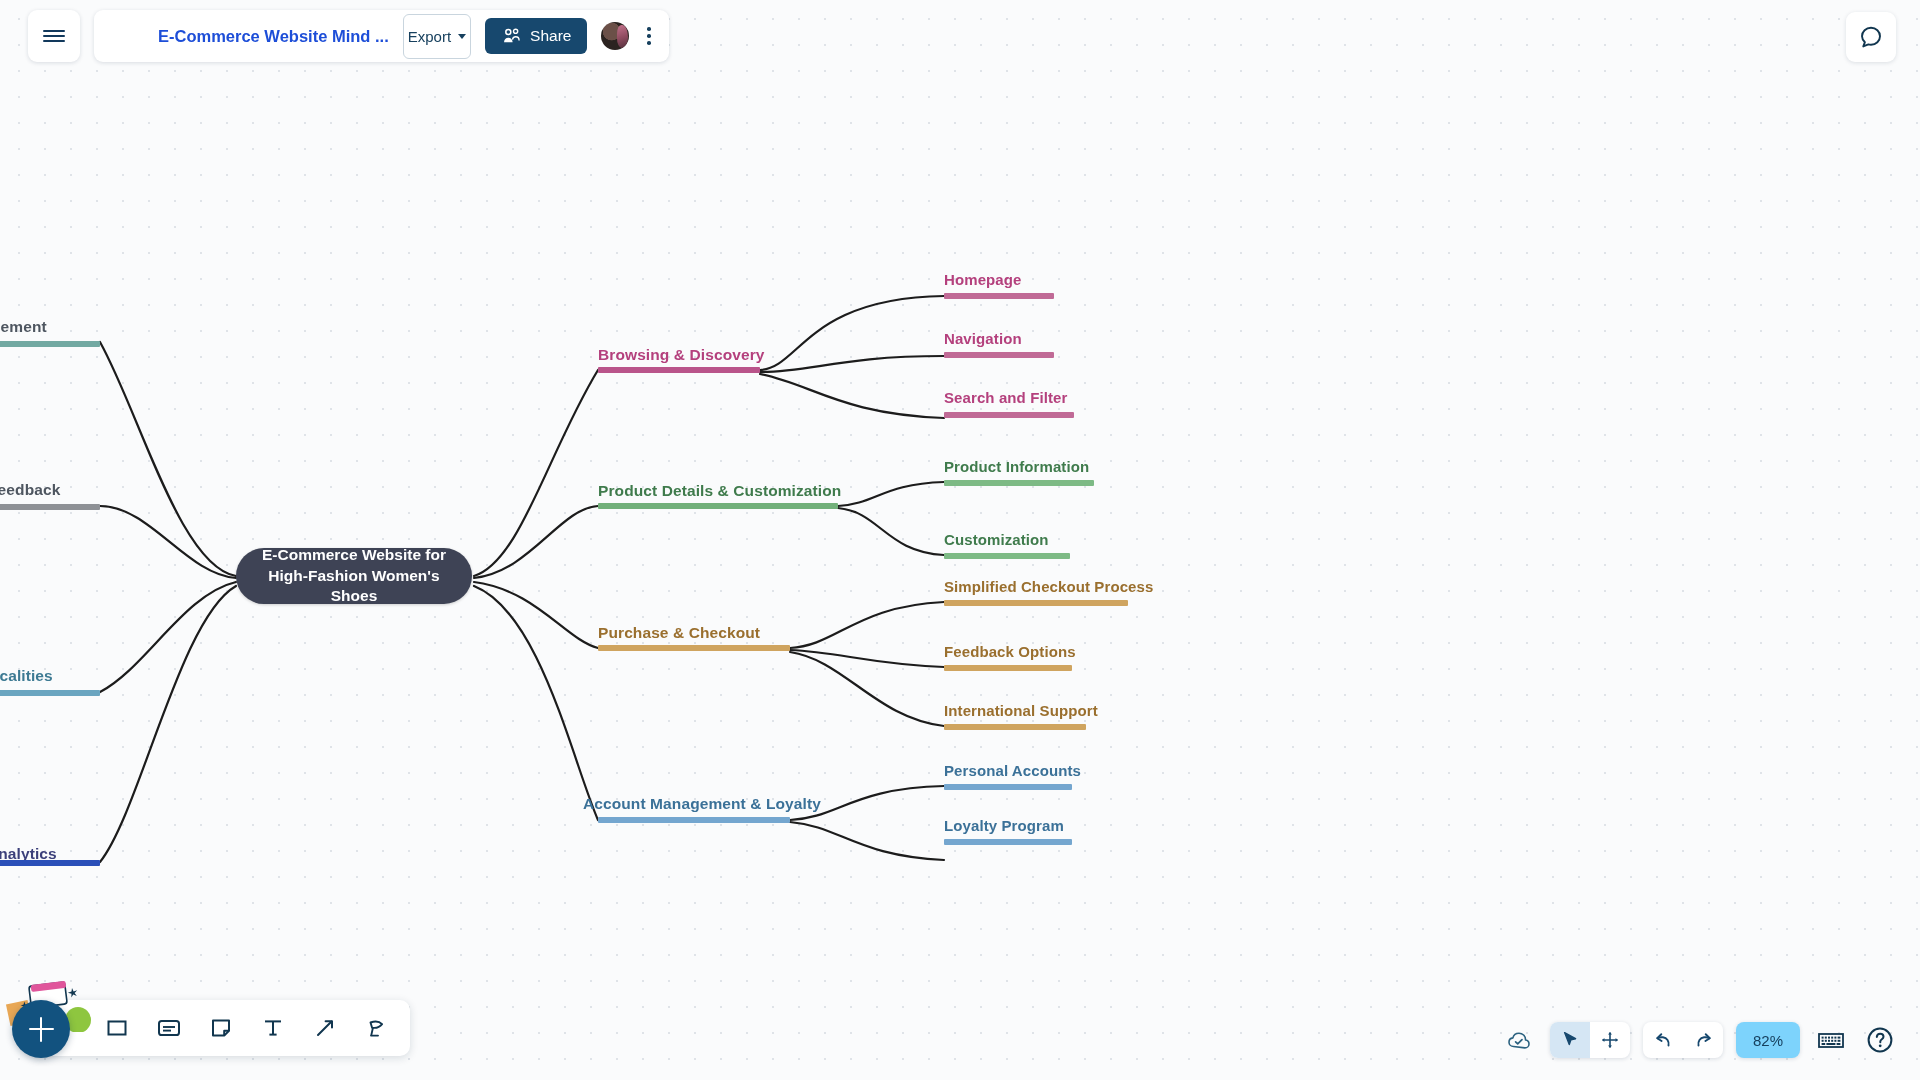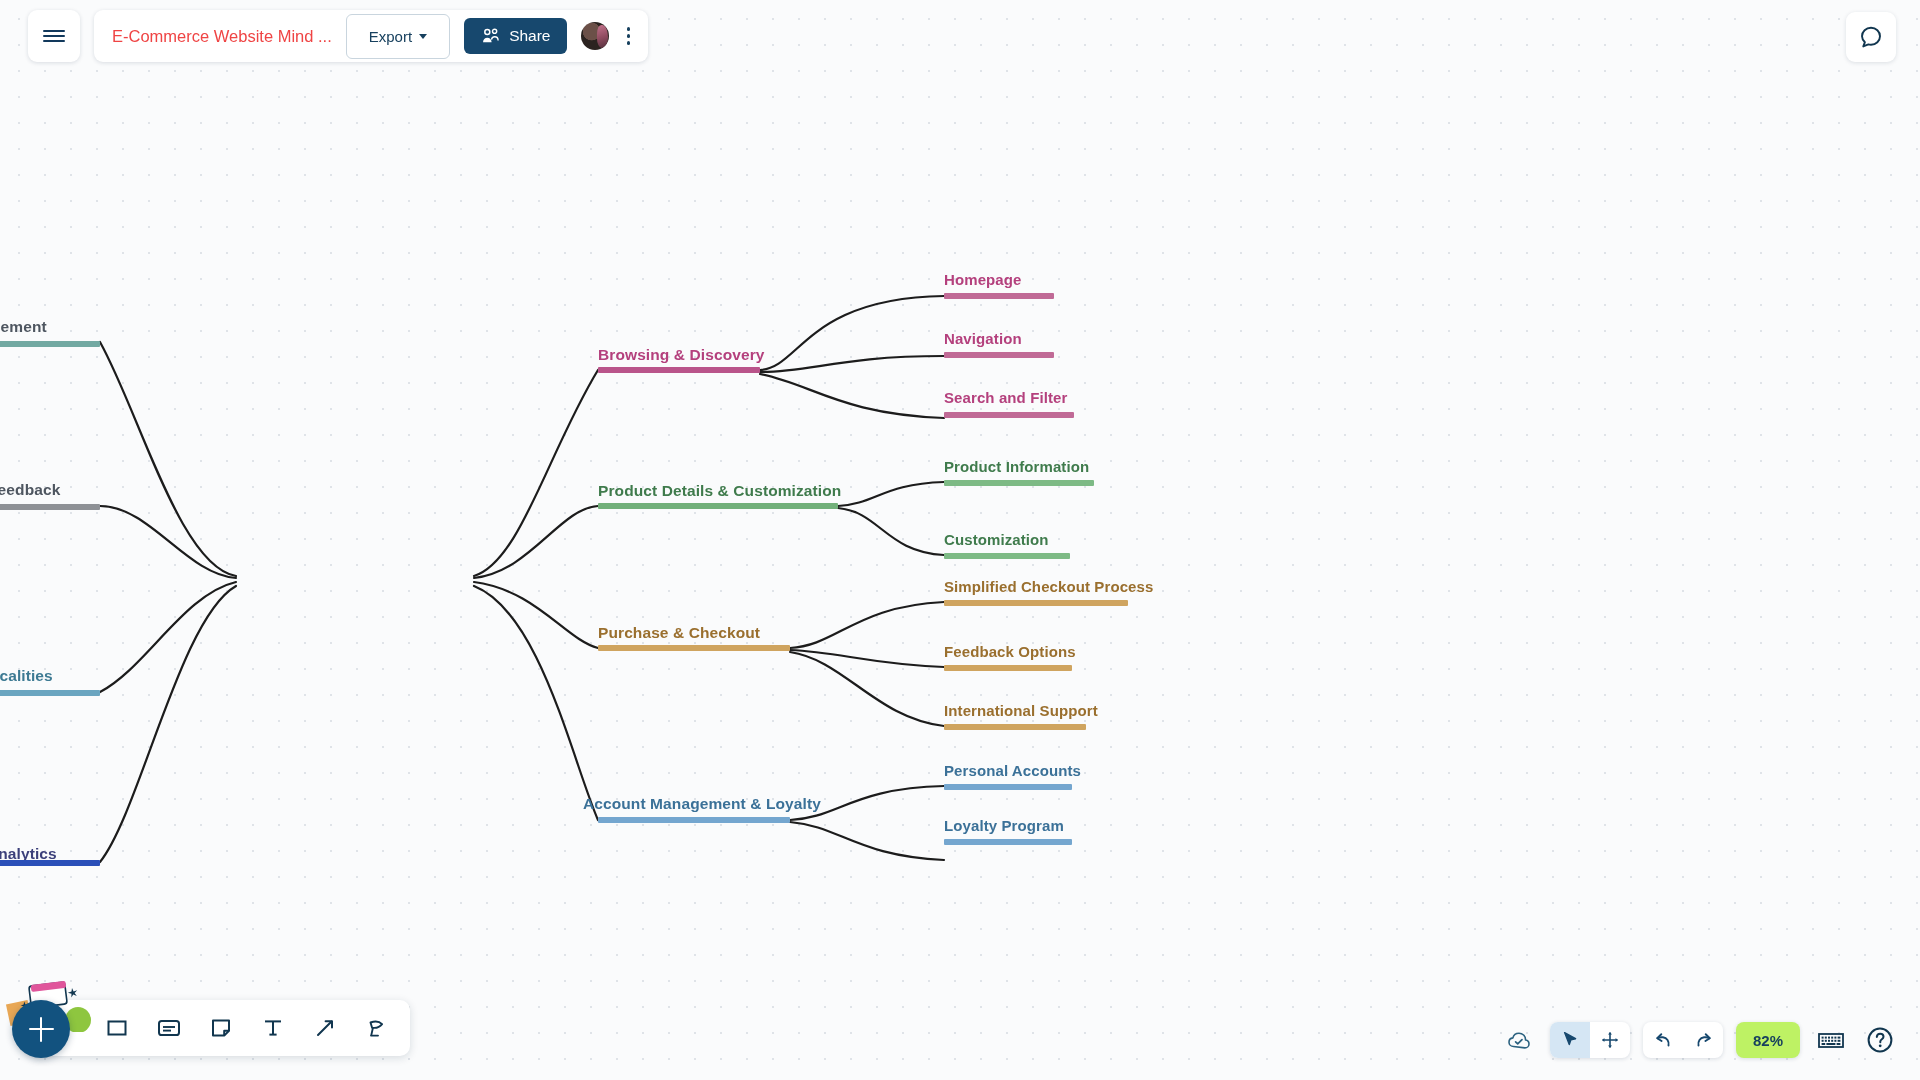--- a/index.html
+++ b/index.html
@@ -76,26 +76,26 @@
     margin-left: 14px;
     height: 52px;
     background: #ffffff;
     border-radius: 9px;
     box-shadow: 0 1px 4px rgba(16,38,62,.14);
     display: flex; align-items: center;
     padding: 0 14px 0 18px;
     gap: 14px;
   }
   .doc-title {
-    font-size: 16.5px; color: #ef4444; font-weight: 400;
+    font-size: 16.5px; color: #1d4ed8; font-weight: 700;
     max-width: 260px; overflow: hidden; text-overflow: ellipsis;
-    white-space: nowrap; cursor: text;
+    white-space: nowrap; cursor: text; margin-left: 46px;
   }
   .export-btn {
-    height: 45px; padding: 0 22px;
+    height: 45px; padding: 0 4px;
     border: 1px solid #c9d5de; border-radius: 6px;
     background: #fff; color: #17405e;
     font-size: 15px; font-family: inherit;
     display: flex; align-items: center; gap: 7px;
     cursor: pointer;
   }
   .caret {
     width: 0; height: 0;
     border-left: 4.5px solid transparent;
     border-right: 4.5px solid transparent;
@@ -176,24 +176,24 @@
     box-shadow: 0 1px 4px rgba(16,38,62,.14); overflow: hidden;
   }
   .seg .sbtn {
     width: 40px; height: 36px;
     display: flex; align-items: center; justify-content: center;
     cursor: pointer;
   }
   .seg .sbtn.active { background: #d5e6f4; }
   .zoom-pill {
     height: 36px; min-width: 64px; padding: 0 14px;
-    background: #bef264; border-radius: 8px;
+    background: #7dd3fc; border-radius: 8px;
     box-shadow: 0 1px 4px rgba(16,38,62,.14);
     display: flex; align-items: center; justify-content: center;
-    font-size: 15px; font-weight: 700; color: #17405e;
+    font-size: 15px; font-weight: 400; color: #17405e;
     cursor: pointer;
   }
   .icon-plain { width: 36px; height: 34px; display: flex; align-items: center; justify-content: center; cursor: pointer; }
 </style>
 </head>
 <body>
 
 <div id="app">
 
   <div class="canvas">
@@ -234,20 +234,26 @@
       <div class="node-label lvl1" style="left:-88px; top:481px; color:#4e5660;">...views &amp; Feedback</div>
       <div style="position:absolute; left:-96px; top:504px; width:196px; height:6px; background:#8e9196; border-radius:1px;"></div>
 
       <div class="node-label lvl1" style="left:-92px; top:667px; color:#3d7a93;">...s &amp; Technicalities</div>
       <div style="position:absolute; left:-96px; top:690px; width:196px; height:6px; background:#6aa5c0; border-radius:1px;"></div>
 
       <div class="node-label lvl1" style="left:-92px; top:845px; color:#3b3f7a;">...keting &amp; Analytics</div>
       <div style="position:absolute; left:-96px; top:860px; width:196px; height:6px; background:#2a4fb8; border-radius:1px;"></div>
     </div>
 
+    <div class="root-node">
+      <span>
+        <span>E-Commerce Website for</span><br>
+        <span>High-Fashion Women's Shoes</span>
+      </span>
+    </div>
 
     <div class="node-label lvl1" style="left:598px; top:346px; color:#b4407d;">Browsing &amp; Discovery</div>
     <div style="position:absolute; left:598px; top:367px; width:162px; height:6px; background:#b9548a; border-radius:1px;"></div>
 
     <div class="node-label lvl2" style="left:944px; top:272px; color:#b4407d;">Homepage</div>
     <div style="position:absolute; left:944px; top:293px; width:110px; height:6px; background:#c06a96; border-radius:1px;"></div>
 
     <div class="node-label lvl2" style="left:944px; top:331px; color:#b4407d;">Navigation</div>
     <div style="position:absolute; left:944px; top:352px; width:110px; height:6px; background:#c06a96; border-radius:1px;"></div>
 

